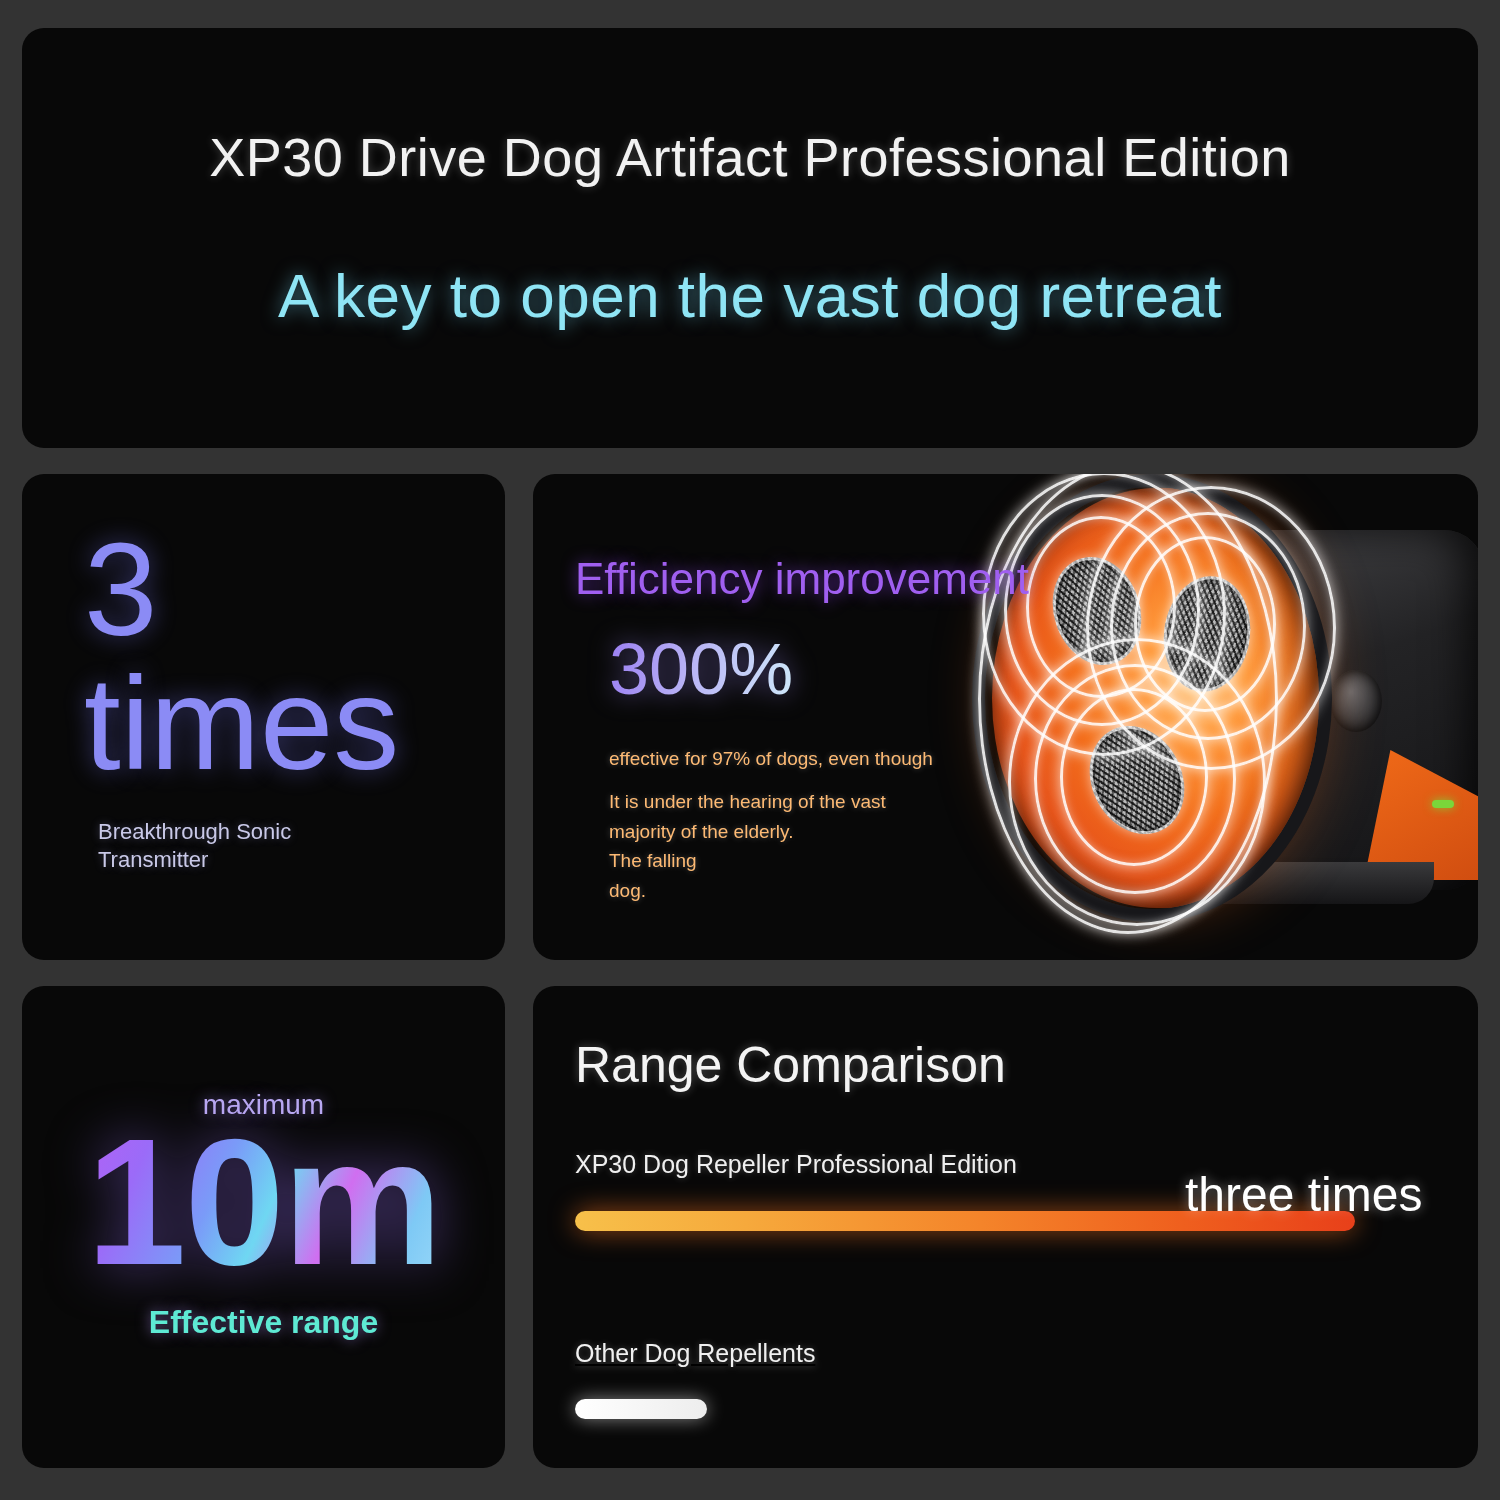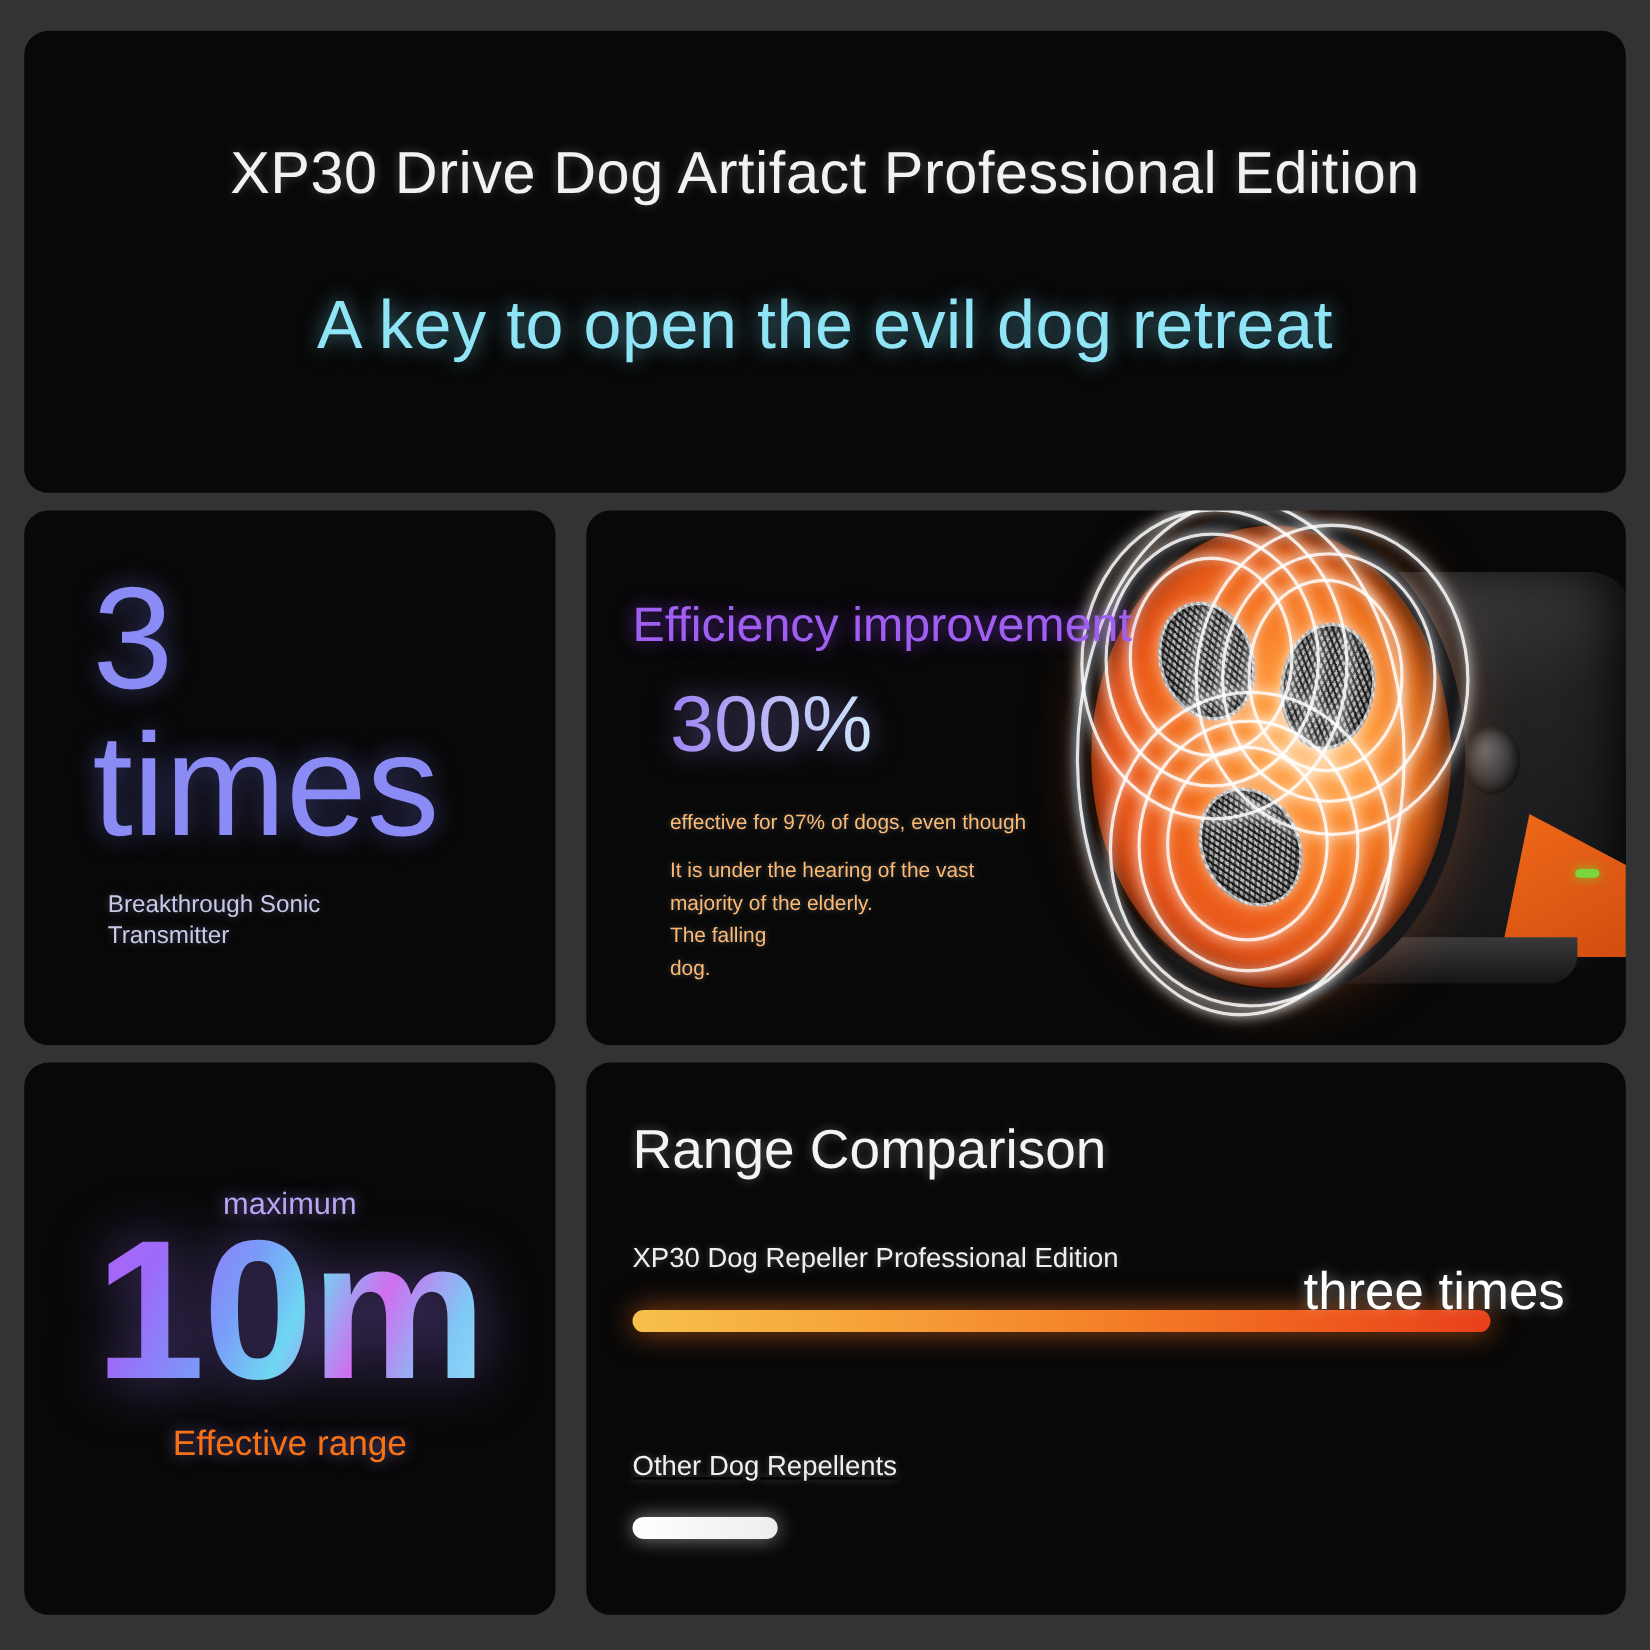--- a/index.html
+++ b/index.html
@@ -8,21 +8,21 @@
     background:#333333;
     font-family:"Liberation Sans", sans-serif;
     overflow:hidden;
   }
   .page {
     position:relative;
     width:1500px; height:1500px;
     background:#333333;
     padding:28px 22px 32px 22px;
     display:flex; flex-direction:column;
-    gap:16px;
+    gap:26px;
   }
   .card {
     background:#080808;
     border-radius:22px;
     position:relative;
     overflow:hidden;
   }
 
   
   .hero { height:420px; flex:0 0 420px; display:flex; flex-direction:column;
@@ -189,23 +189,24 @@
     background:linear-gradient(115deg,
        #b561f5 0%, #9b6bf8 18%, #7a9bf8 38%,
        #6fd7f2 52%, #d06ef0 68%, #7ec9f5 86%, #9ad9f8 100%);
     -webkit-background-clip:text;
     background-clip:text;
     color:transparent;
     filter:drop-shadow(0 0 26px rgba(150,110,250,0.5));
   }
   .eff-range-label {
     margin-top:8px;
-    color:#f97316;
+    color:#5eead4;
     font-size:32px;
     text-shadow:0 0 14px rgba(180,150,255,0.55);
+    font-weight:bold;
   }
 
   
   .cmp-card { padding:50px 40px 0 42px; }
   .cmp-title {
     color:#f4f4f4; font-size:50px; font-weight:400;
     text-shadow:0 0 10px rgba(255,255,255,0.3);
   }
   .cmp-item { margin-top:54px; }
   .cmp-item.second { margin-top:100px;text-decoration:underline; }
@@ -236,21 +237,21 @@
     z-index:4;
   }
 </style>
 </head>
 <body>
 
 <div class="page">
 
   <div class="card hero">
     <div class="hero-title">XP30 Drive Dog Artifact Professional Edition</div>
-    <div class="hero-sub">A key to open the evil dog retreat</div>
+    <div class="hero-sub">A key to open the vast dog retreat</div>
   </div>
 
   <div class="row row-mid">
 
     <div class="card col-left times-card">
       <div class="big-times">
         <span>3</span>
         <span class="ln2">times</span>
       </div>
       <div class="times-caption">

